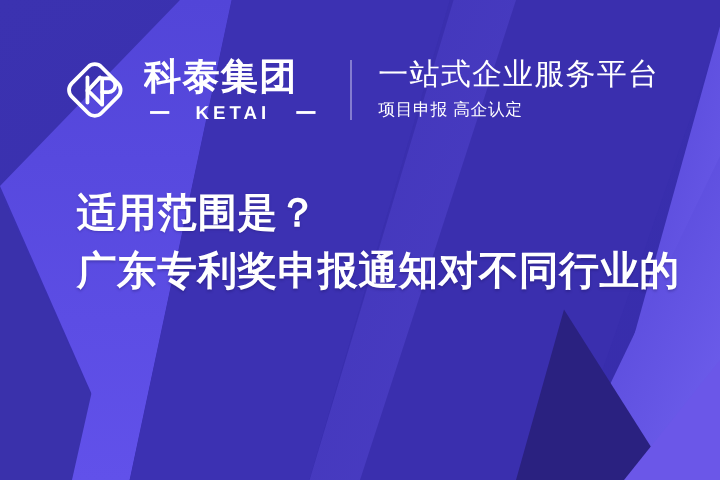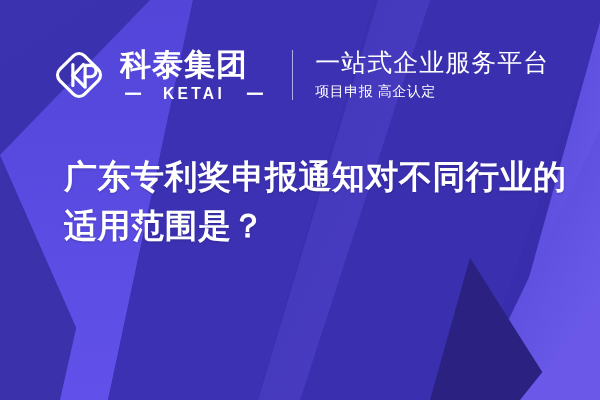--- a/index.html
+++ b/index.html
@@ -181,17 +181,17 @@
 
     <div class="divider"></div>
 
     <div class="slogan">
       <div class="slogan-main">一站式企业服务平台</div>
       <div class="slogan-sub">项目申报 高企认定</div>
     </div>
   </div>
 
   <div class="headline">
+    <span class="headline-line">适用范围是？</span>
     <span class="headline-line">广东专利奖申报通知对不同行业的</span>
-    <span class="headline-line">适用范围是？</span>
   </div>
 
 </div>
 
 </body></html>

